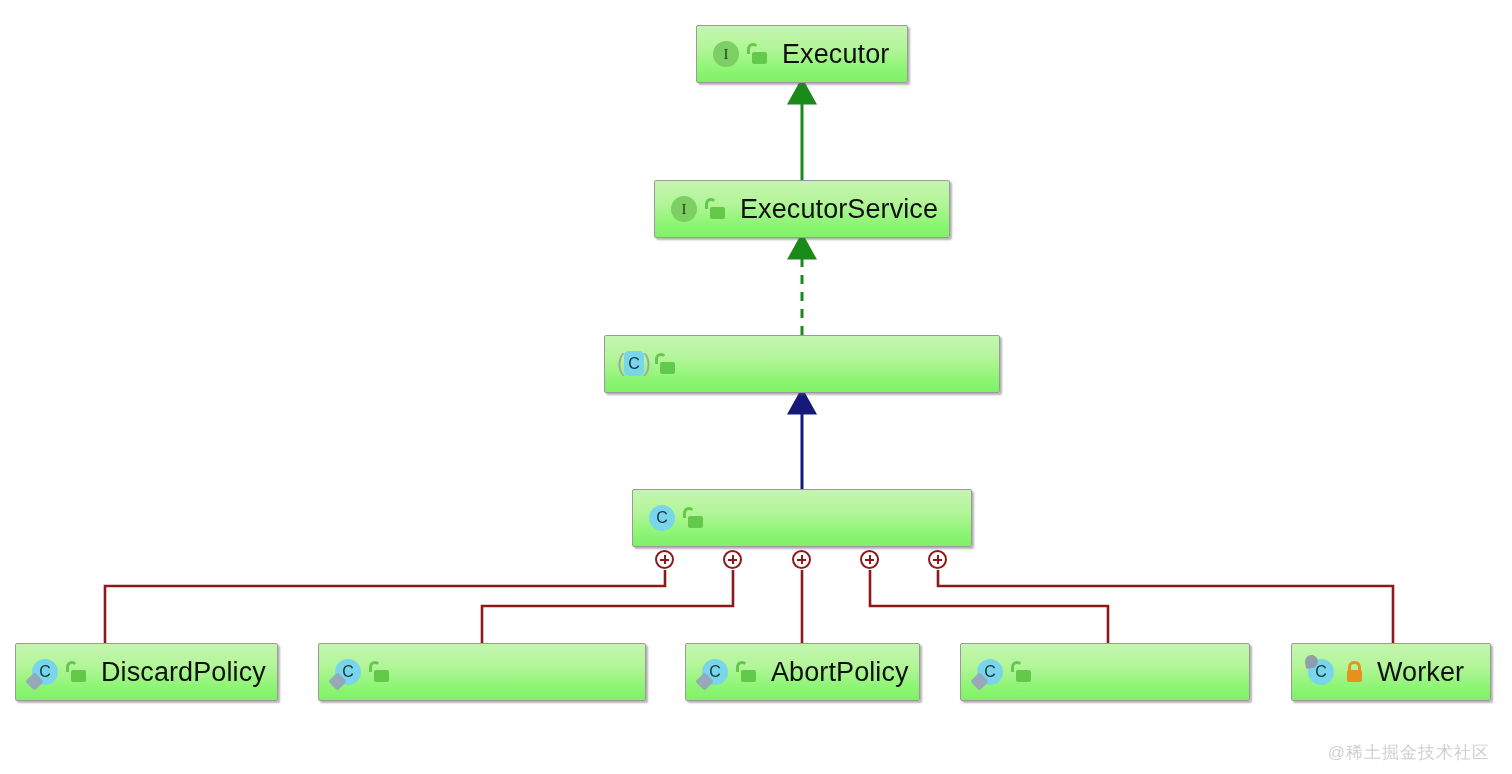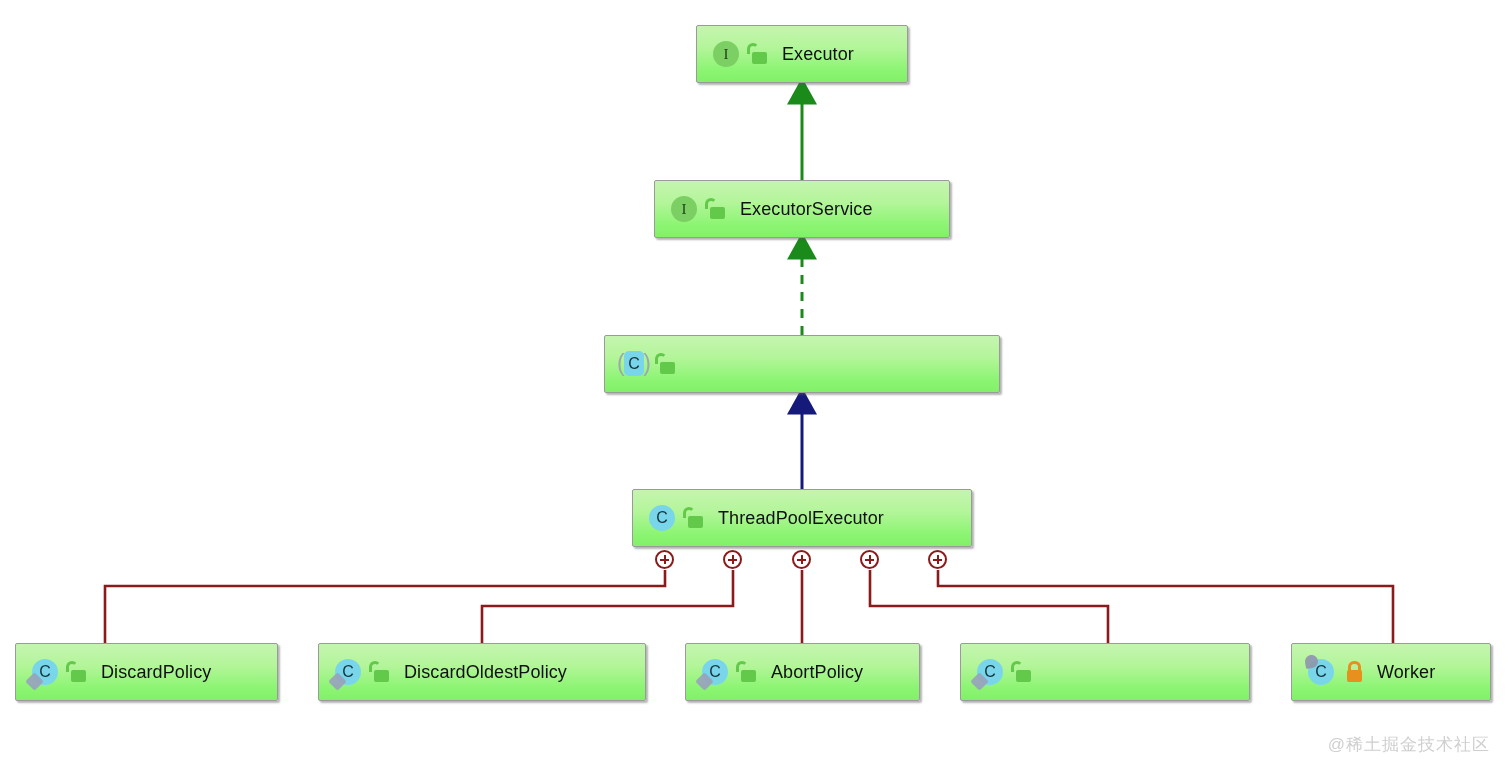--- a/index.html
+++ b/index.html
@@ -36,21 +36,21 @@
     box-shadow: 2px 2px 2px rgba(90,90,90,0.45);
     padding: 0 14px 0 12px;
     white-space: nowrap;
   }
   .node .glyphs {
     display: flex;
     align-items: center;
     flex: 0 0 auto;
   }
   .node-label {
-    font-size: 18px;
+    font-size: 27px;
     color: #101010;
     letter-spacing: 0.1px;
     margin-left: 12px;
     line-height: 1;
     font-family: "Liberation Sans", sans-serif;
     text-align: center;
   }
 
   
   .ico {
@@ -192,21 +192,21 @@
     width: 9px; height: 2px;
   }
   .plus-badge::after {
     left: 6.5px; top: 3px;
     width: 2px; height: 9px;
   }
 
   .watermark {
     position: absolute;
     right: 22px;
-    bottom: 18px;
+    bottom: 10px;
     font-size: 17px;
     color: #cfcfcf;
     letter-spacing: 1px;
     font-family: "Liberation Sans", sans-serif;
     white-space: nowrap;
   }
 </style>
 </head>
 <body>
 
@@ -286,21 +286,20 @@
   <div class="node" style="left:632px; top:489px; width:340px; height:58px;">
     <span class="glyphs">
       <span class="ico cls">
         <span class="disc">C</span>
       </span>
       <span class="lock open">
         <span class="shackle"></span>
           <span class="body"></span>
       </span>
     </span>
-    <span class="node-label">ThreadPoolExecutor</span>
   </div>
 
   <div class="node" style="left:15px; top:643px; width:263px; height:58px;">
     <span class="glyphs">
       <span class="ico cls">
         <span class="disc">C</span>
         <span class="inner-mark"></span>
       </span>
       <span class="lock open">
         <span class="shackle"></span>
@@ -314,21 +313,20 @@
     <span class="glyphs">
       <span class="ico cls">
         <span class="disc">C</span>
         <span class="inner-mark"></span>
       </span>
       <span class="lock open">
         <span class="shackle"></span>
           <span class="body"></span>
       </span>
     </span>
-    <span class="node-label">DiscardOldestPolicy</span>
   </div>
 
   <div class="node" style="left:685px; top:643px; width:235px; height:58px;">
     <span class="glyphs">
       <span class="ico cls">
         <span class="disc">C</span>
         <span class="inner-mark"></span>
       </span>
       <span class="lock open">
         <span class="shackle"></span>

